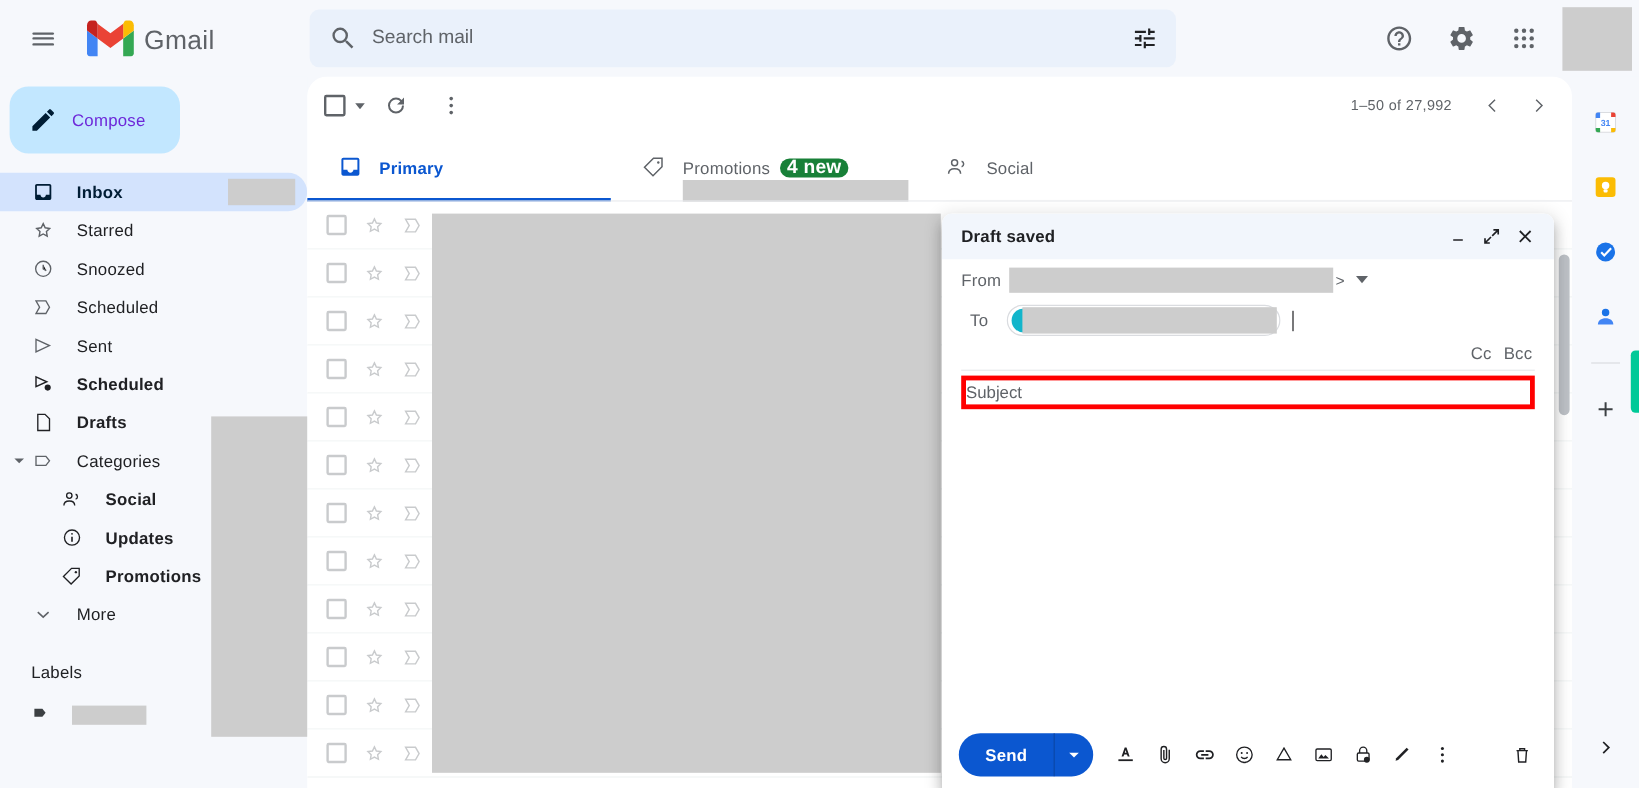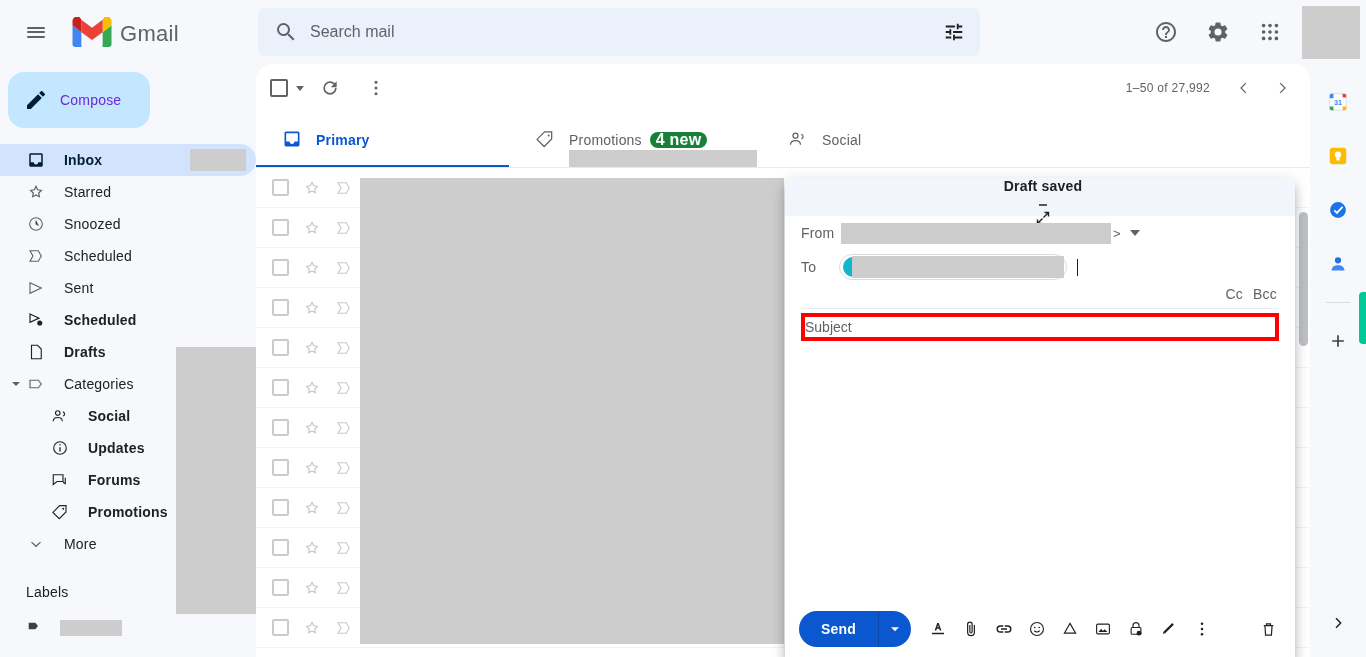--- a/index.html
+++ b/index.html
@@ -214,31 +214,31 @@
   
   .compose {
     position: absolute; left: 785px; top: 178px; width: 510px; height: 479px;
     background: #fff; border-radius: 8px 8px 0 0;
     box-shadow: 0 8px 10px 1px rgba(0,0,0,.14), 0 3px 14px 2px rgba(0,0,0,.12),
                 0 5px 5px -3px rgba(0,0,0,.2);
     display: flex; flex-direction: column; overflow: hidden;
   }
   .c-head {
     height: 38px; background: #f2f6fc; display: flex; align-items: center;
-    padding: 0 10px 0 16px; border-radius: 8px 8px 0 0; cursor: move; flex-direction: column;
+    padding: 0 10px 0 16px; border-radius: 8px 8px 0 0; cursor: move;
   }
   .c-title { font-size: 14px; color: #202124; font-weight: 700; flex: 1; letter-spacing:.2px;}
   .c-hbtn {
     width: 28px; height: 28px; display: flex; align-items: center;
     justify-content: center; cursor: pointer; border-radius: 50%;
   }
 
   .c-fields { padding: 0 16px; }
   .c-row {
-    display: flex; align-items: center; height: 34px; position: relative;
+    display: flex; align-items: center; height: 34px; position: relative; text-align: center;
   }
   .c-lab { font-size: 14px; color: #5f6368; width: 30px; flex: none; letter-spacing:.2px;}
   .from-mask { width: 270px; height: 21px; background: #cdcdcd; margin-left: 10px; }
   .from-tail { font-size: 13px; color: #5f6368; margin-left: 2px; }
   .from-caret {
     width: 0; height: 0; border-left: 5px solid transparent;
     border-right: 5px solid transparent; border-top: 6px solid #5f6368;
     margin-left: 9px; cursor: pointer;
   }
   .chip {
@@ -489,29 +489,20 @@
         <span class="nav-ico">
           <svg width="18" height="18" viewBox="0 0 24 24">
               <circle cx="12" cy="12" r="8.4" fill="none" stroke="#202124" stroke-width="1.5"></circle>
               <path stroke="#202124" stroke-width="1.8" d="M12 11v5.5"></path>
               <circle cx="12" cy="7.8" r="1" fill="#202124"></circle>
             </svg>
         </span>
         <span class="nav-label">Updates</span>
       </div>
 
-      <div class="nav-item sub bold">
-        <span class="nav-ico">
-          <svg width="18" height="18" viewBox="0 0 24 24">
-              <path fill="none" stroke="#202124" stroke-width="1.5" d="M3 5h13v9H8l-5 4V5z"></path>
-              <path fill="none" stroke="#202124" stroke-width="1.5" d="M19 9v8l-3-2"></path>
-            </svg>
-        </span>
-        <span class="nav-label">Forums</span>
-      </div>
 
       <div class="nav-item sub bold">
         <span class="nav-ico">
           <svg width="18" height="18" viewBox="0 0 24 24">
               <path fill="none" stroke="#202124" stroke-width="1.5" d="M11.5 3.5H20v8.5l-9 9-8.5-8.5 9-9z"></path>
               <circle cx="16.3" cy="7.7" r="1.3" fill="#202124"></circle>
             </svg>
         </span>
         <span class="nav-label">Promotions</span>
       </div>

